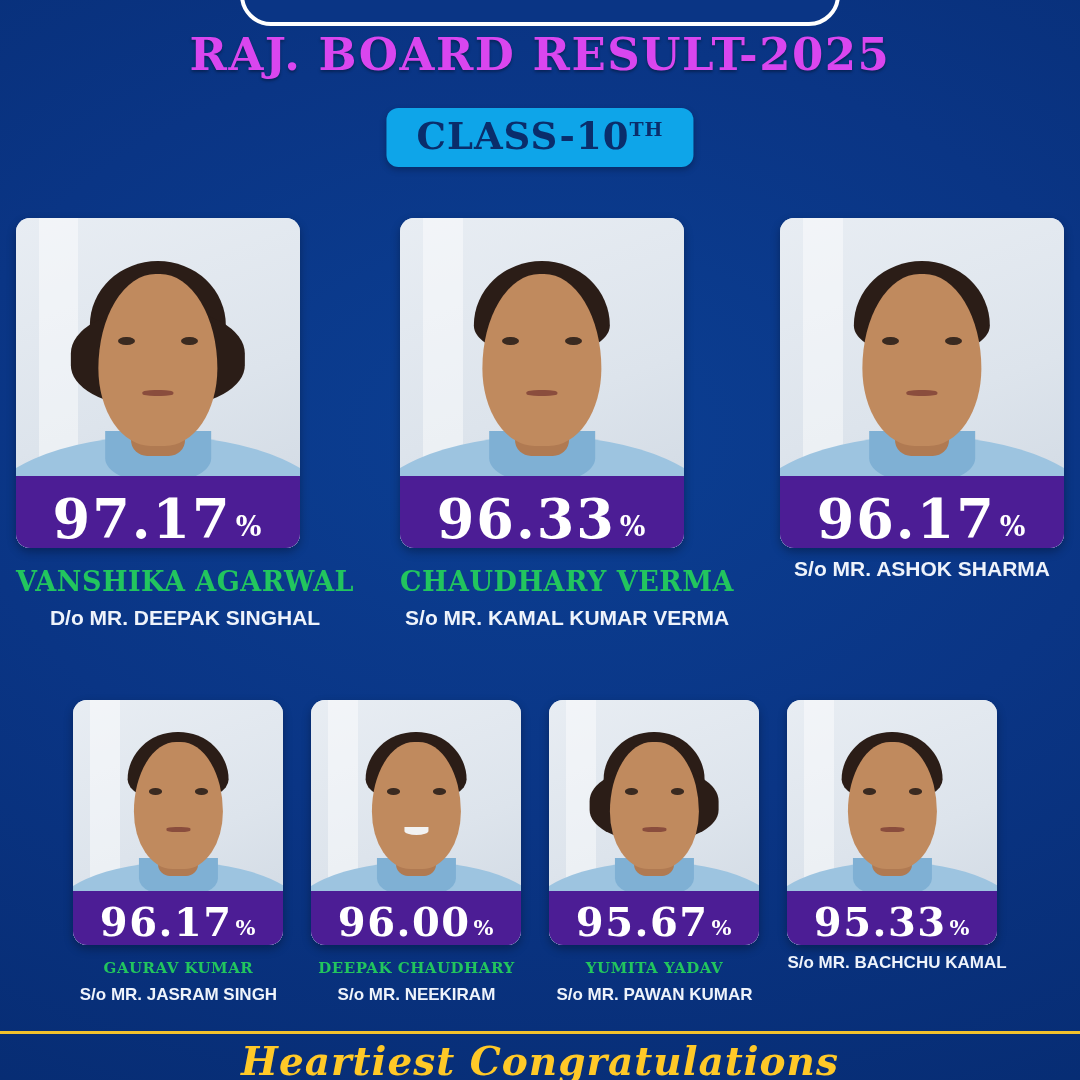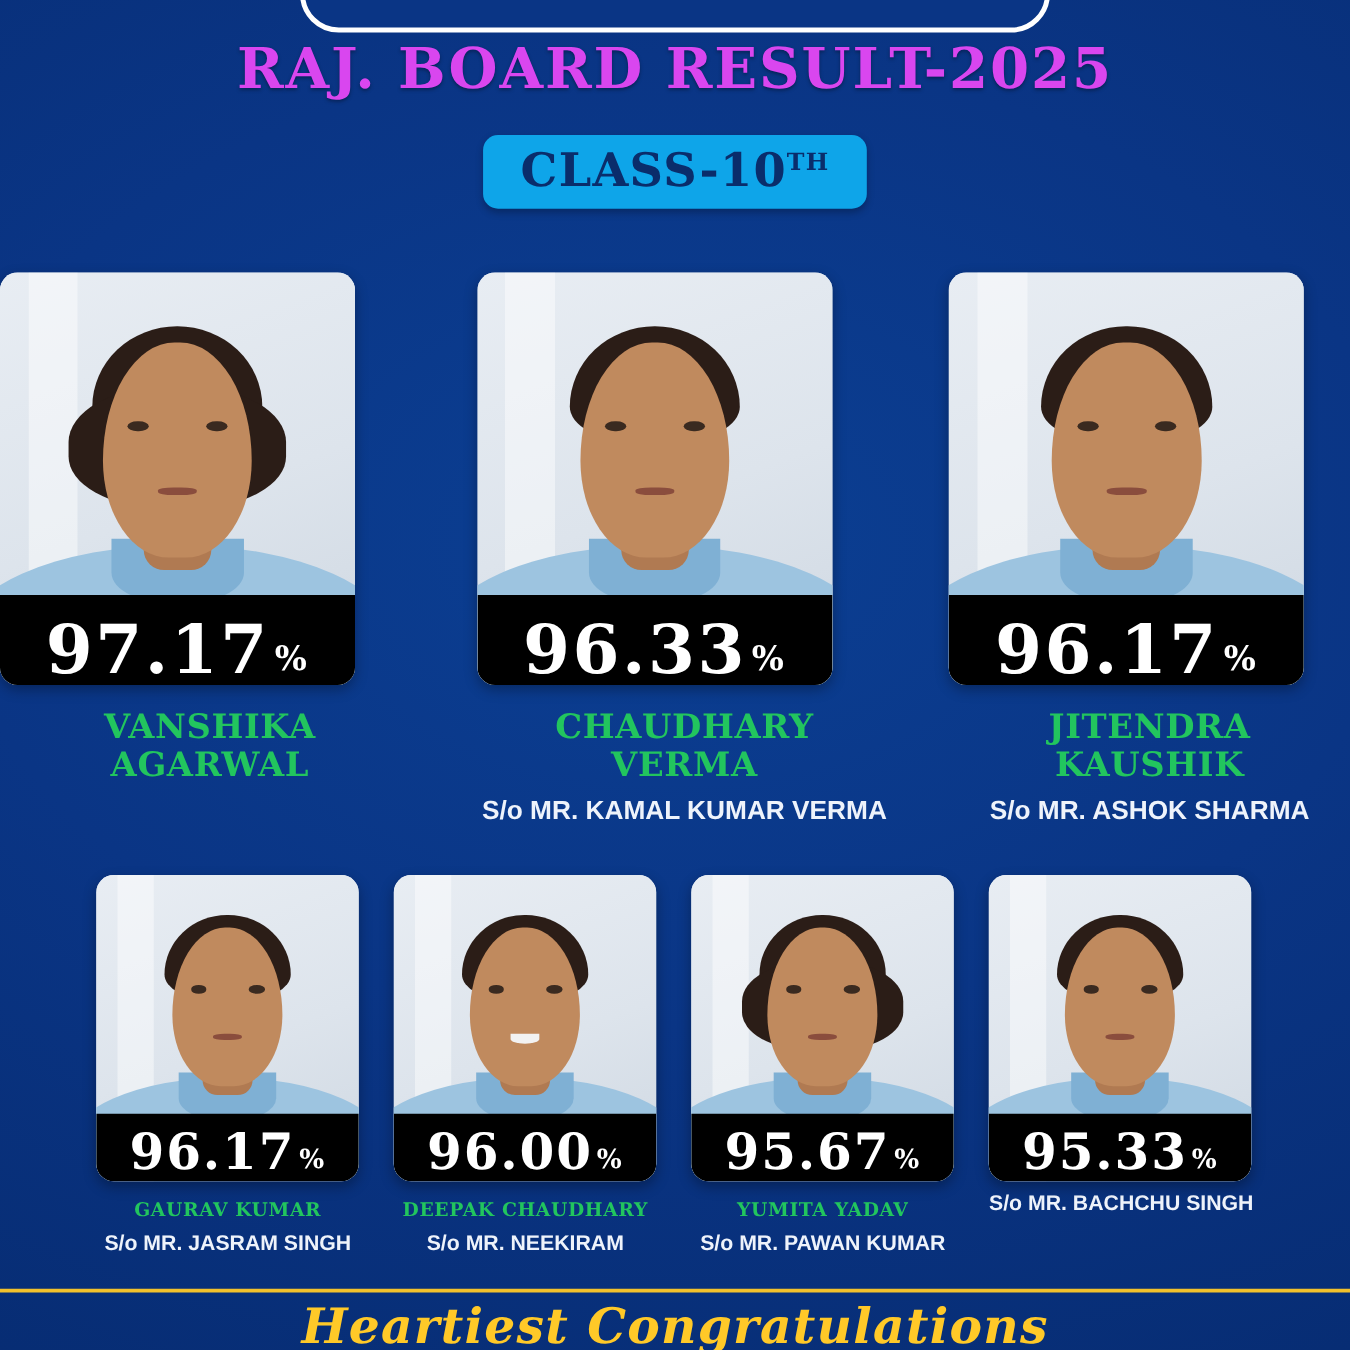--- a/index.html
+++ b/index.html
@@ -142,21 +142,21 @@
     left: 50%; transform: translateX(-50%);
     top: 52%; width: 11%; height: 1.8%;
     background: #8a4d3d; border-radius: 40%;
   }
   .mouth.smile { height: 3.2%; background: #f2f2f2; border-radius: 0 0 60% 60%; }
 
   
   .pct-band {
     position: absolute;
     left: 0; width: 100%;
-    background: #000000;
+    background: #4c1d95;
     color: #fff;
     font-family: "DejaVu Serif", serif;
     font-weight: bold;
     text-align: center;
     line-height: 1;
     display: flex;
     align-items: baseline;
     justify-content: center;
   }
   .row-top .pct-band { bottom: 0; height: 72px; font-size: 54px; letter-spacing: 2px; }
@@ -233,20 +233,21 @@
         <div class="eye l"></div>
           <div class="eye r"></div>
         <div class="mouth"></div>
       </div>
       <div class="pct-band">
         <span class="pct-num">97.17</span>
           <span class="pct-sign">%</span>
       </div>
     </div>
     <div class="stu-name">VANSHIKA AGARWAL</div>
+    <div class="stu-parent">D/o MR. DEEPAK SINGHAL</div>
   </div>
 
   <div class="card">
     <div class="photo-wrap">
       <div class="portrait">
         <div class="bg-studio"></div>
         <div class="shoulders"></div>
         <div class="neck"></div>
         <div class="hair"></div>
         <div class="head"></div>
@@ -273,21 +274,20 @@
         <div class="head"></div>
         <div class="eye l"></div>
           <div class="eye r"></div>
         <div class="mouth"></div>
       </div>
       <div class="pct-band">
         <span class="pct-num">96.17</span>
           <span class="pct-sign">%</span>
       </div>
     </div>
-    <div class="stu-name">JITENDRA KAUSHIK</div>
     <div class="stu-parent">S/o MR. ASHOK SHARMA</div>
   </div>
 
 </div>
 
 <div class="row row-bottom">
 
   <div class="card">
     <div class="photo-wrap">
       <div class="portrait">
@@ -361,19 +361,19 @@
         <div class="head"></div>
         <div class="eye l"></div>
           <div class="eye r"></div>
         <div class="mouth"></div>
       </div>
       <div class="pct-band">
         <span class="pct-num">95.33</span>
           <span class="pct-sign">%</span>
       </div>
     </div>
-    <div class="stu-parent">S/o MR. BACHCHU SINGH</div>
+    <div class="stu-parent">S/o MR. BACHCHU KAMAL</div>
   </div>
 
 </div>
 
 <div class="footer-rule"></div>
 <div class="footer-text">Heartiest Congratulations</div>
 
 </body></html>

